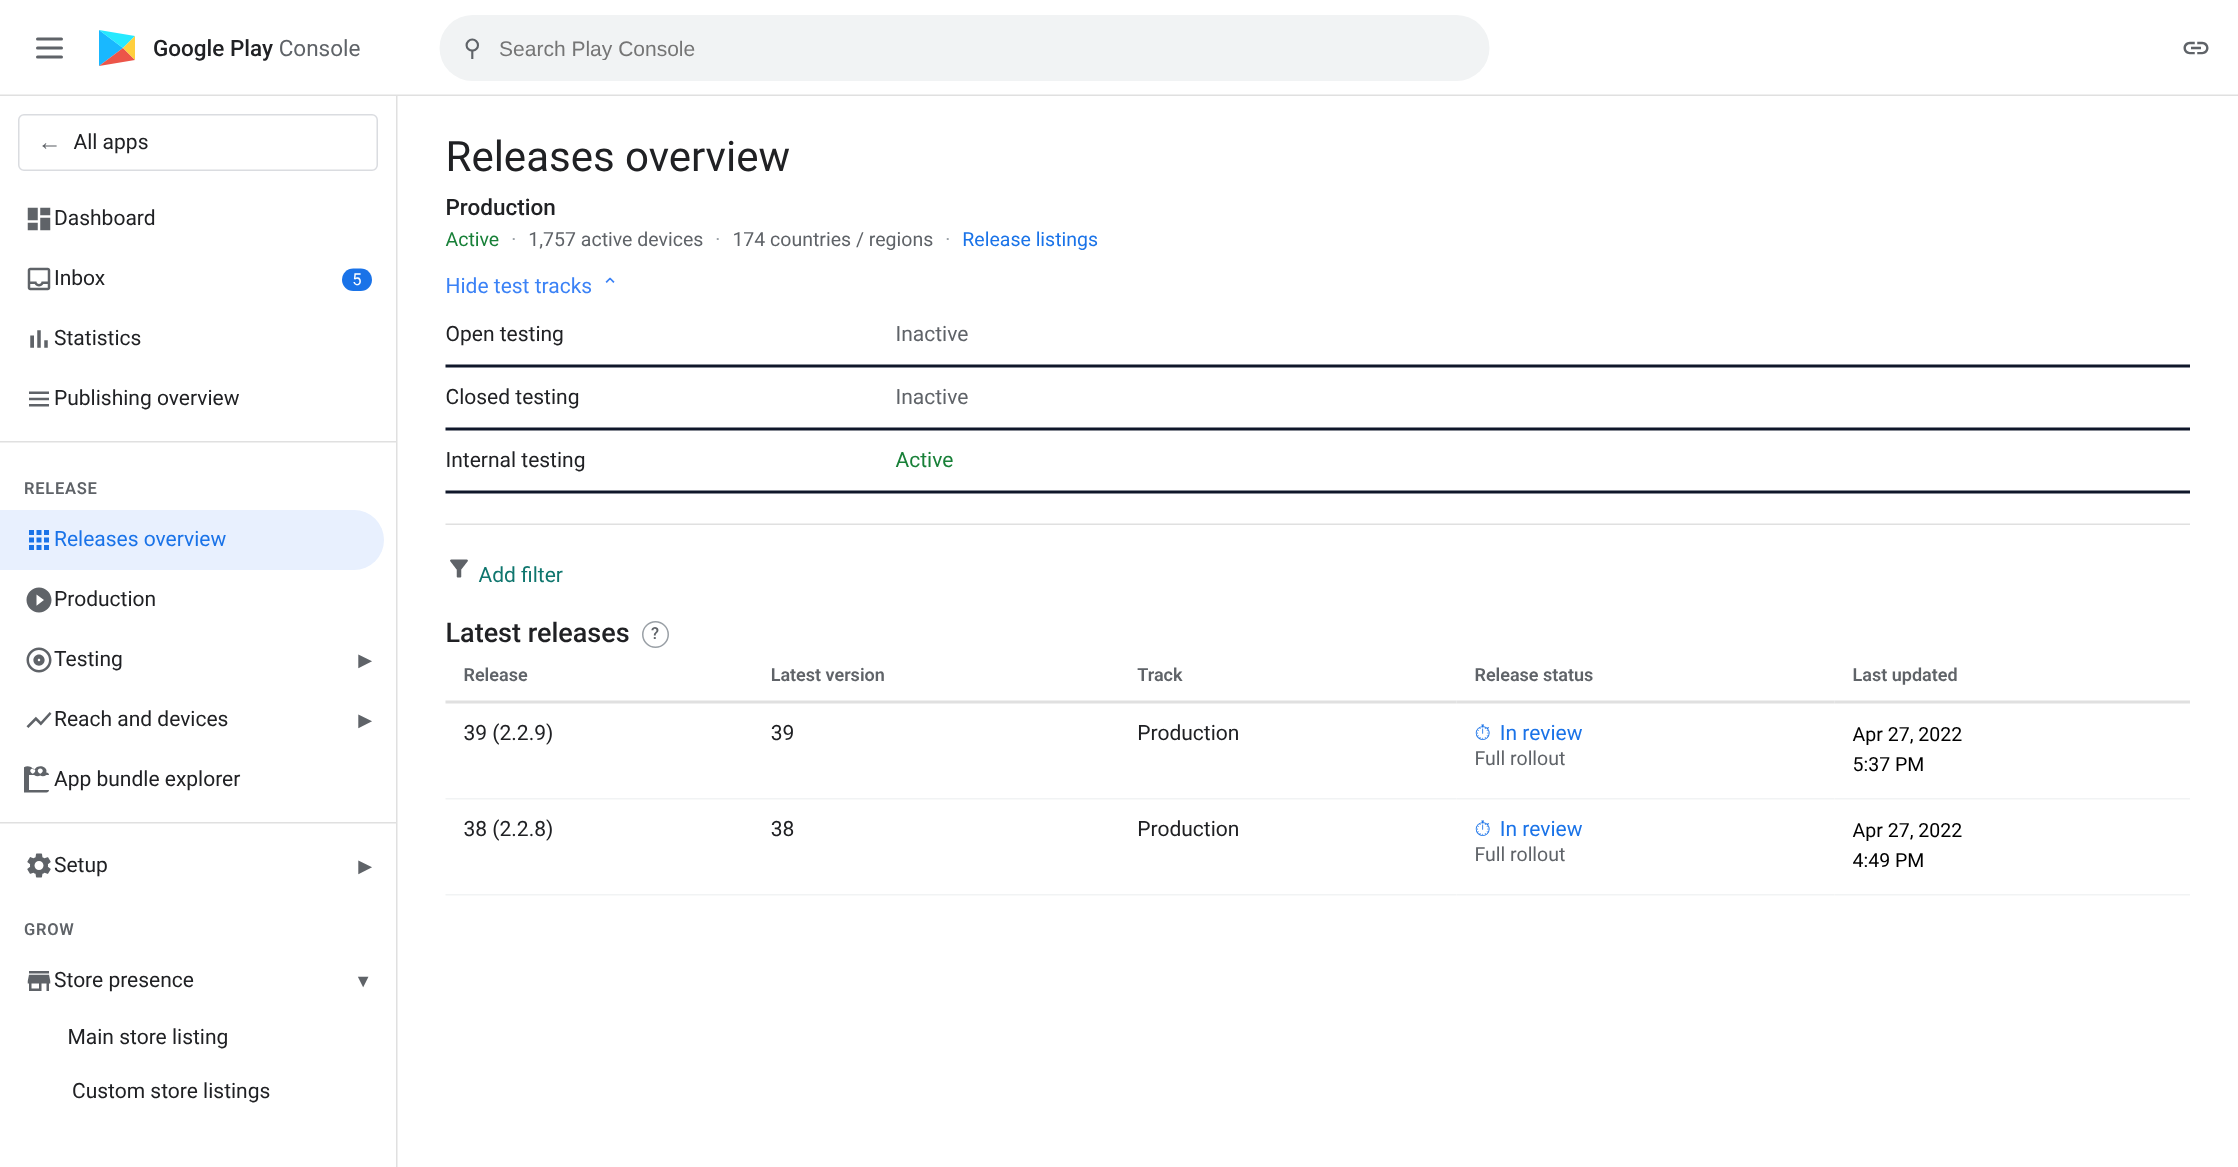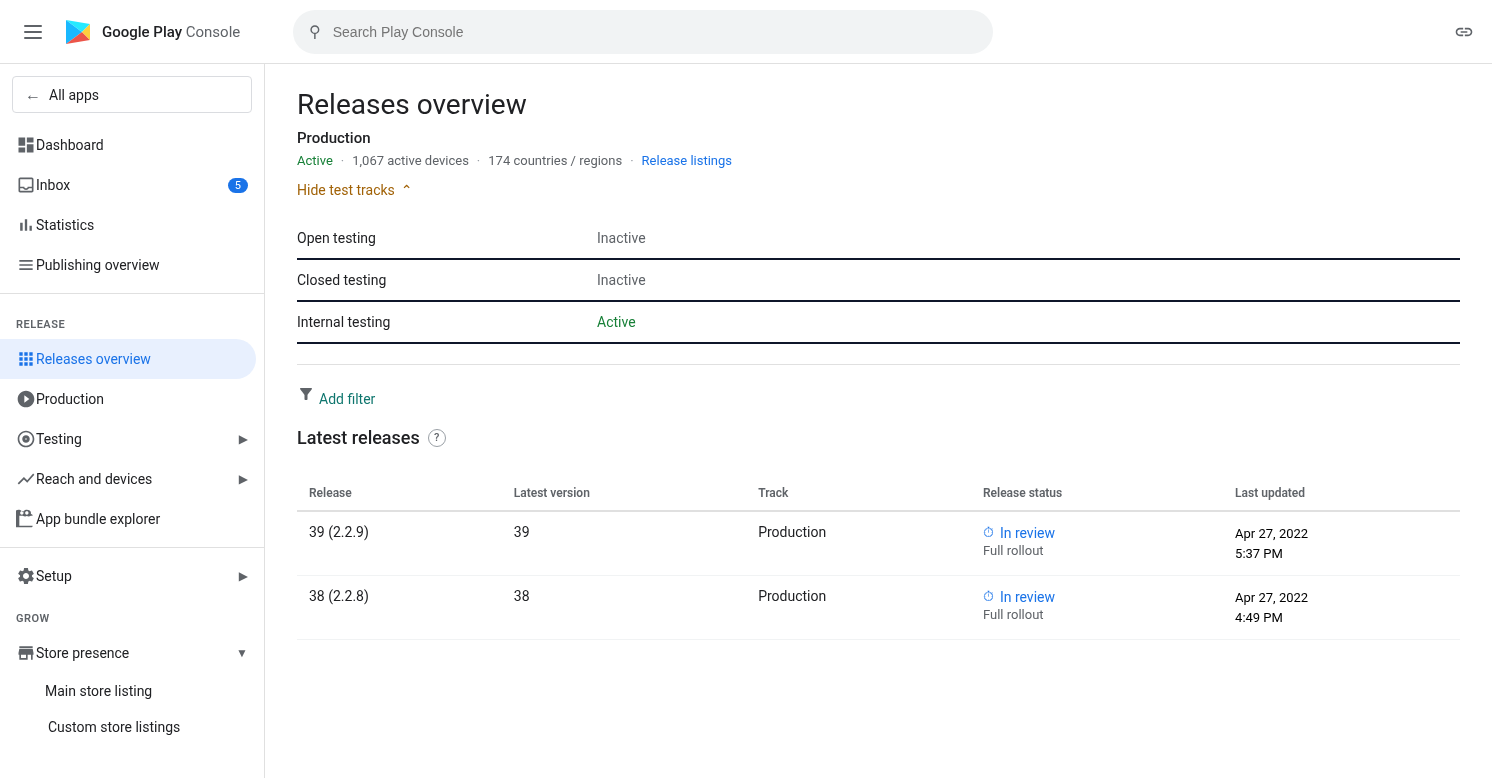--- a/index.html
+++ b/index.html
@@ -45,36 +45,36 @@
     
     .tracks-section { margin-bottom: 16px; }
     .production-card { margin-bottom: 8px; }
     .production-title { font-size: 15px; font-weight: 500; color: #202124; margin-bottom: 6px; }
     .production-meta { display: flex; align-items: center; gap: 8px; font-size: 13px; color: #5f6368; margin-bottom: 14px; }
     .production-meta .dot { color: #9aa0a6; }
     .production-meta a { color: #1a73e8; text-decoration: none; cursor: pointer; }
     .production-meta .active-badge { color: #188038; }
 
     
-    .hide-test-tracks { display: flex; align-items: center; gap: 6px; color: #a16207; font-size: 14px; cursor: pointer; margin-bottom: 20px; }
+    .hide-test-tracks { display: flex; align-items: center; gap: 6px; color: #3b82f6; font-size: 14px; cursor: pointer; margin-bottom: 4px; }
 
     
     .track-row { display: flex; align-items: center; padding: 12px 0; border-bottom: 2px solid #0f172a; }
     .track-row-name { width: 300px; font-size: 14px; color: #202124; }
     .track-row-status { font-size: 14px; color: #5f6368; }
     .track-status-active { color: #188038; }
 
     .divider { height: 1px; background: #e0e0e0; margin: 20px 0; }
 
     
     .filter-bar { display: flex; align-items: flex-end; gap: 4px; margin-bottom: 20px; color: #0f766e; font-size: 14px; cursor: pointer; }
     .filter-icon { font-size: 16px; }
 
     
-    .latest-releases-title { display: flex; align-items: center; gap: 8px; font-size: 18px; font-weight: 500; margin-bottom: 28px; }
+    .latest-releases-title { display: flex; align-items: center; gap: 8px; font-size: 18px; font-weight: 500; margin-bottom: 0; }
     .info-icon { width: 18px; height: 18px; border-radius: 50%; border: 1.5px solid #9aa0a6; display: flex; align-items: center; justify-content: center; font-size: 11px; color: #5f6368; cursor: pointer; }
 
     
     .releases-table { width: 100%; border-collapse: collapse; }
     .releases-table th { text-align: left; padding: 10px 12px; font-size: 12px; font-weight: 600; color: #5f6368; border-bottom: 2px solid #e0e0e0; }
     .releases-table td { padding: 12px 12px; font-size: 14px; color: #202124; border-bottom: 1px solid #f1f3f4; vertical-align: top; }
     .release-status-cell { display: flex; flex-direction: column; gap: 2px; }
     .release-status-line { display: flex; align-items: center; gap: 6px; }
     .clock-icon { color: #1a73e8; font-size: 14px; }
     .in-review-text { color: #1a73e8; font-size: 14px; }
@@ -238,21 +238,21 @@
   <div class="main">
     <h1 class="page-title">Releases overview</h1>
 
     <div class="tracks-section">
 
       <div class="production-card">
         <div class="production-title">Production</div>
         <div class="production-meta">
           <span class="active-badge">Active</span>
           <span class="dot">·</span>
-          <span>1,067 active devices</span>
+          <span>1,757 active devices</span>
           <span class="dot">·</span>
           <span>174 countries / regions</span>
           <span class="dot">·</span>
           <a>Release listings</a>
         </div>
       </div>
 
       <div class="hide-test-tracks">
         <span>Hide test tracks</span>
         <span>⌃</span>

